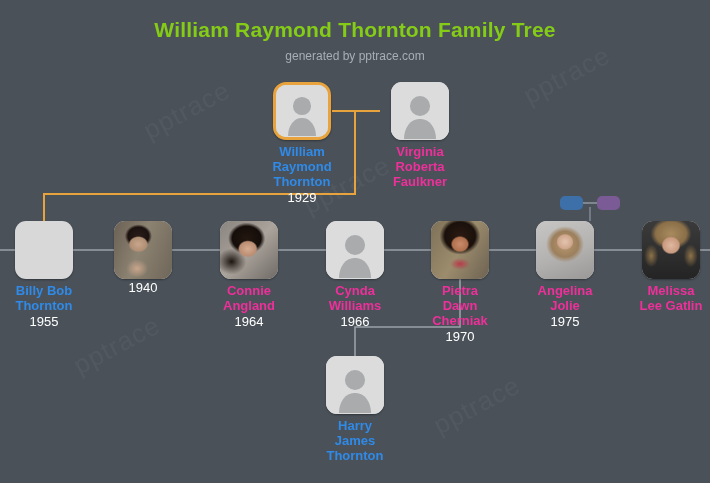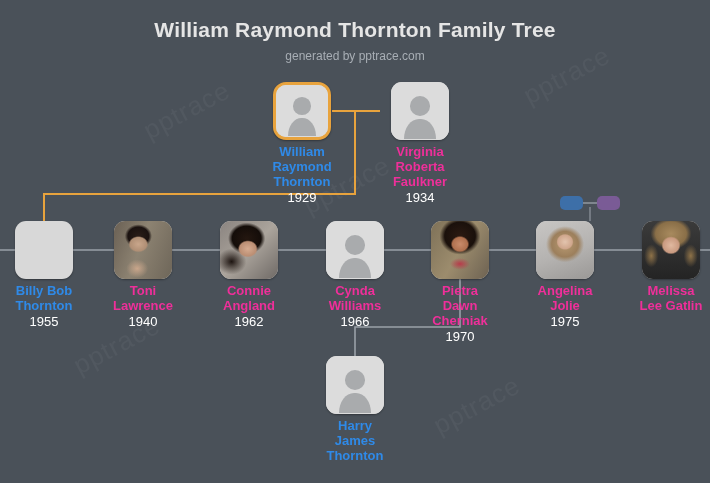--- a/index.html
+++ b/index.html
@@ -39,21 +39,21 @@
     left: 0; top: 0;
     width: 710px;
     text-align: center;
     z-index: 5;
   }
   #page-title {
     margin: 0;
     padding-top: 18px;
     font-size: 21px;
     font-weight: bold;
-    color: #e5e5e5;
+    color: #84cc16;
     letter-spacing: 0.2px;
   }
   #page-subtitle {
     margin: 0;
     padding-top: 7px;
     font-size: 12px;
     color: #a8aeb5;
   }
 
   
@@ -204,21 +204,20 @@
 <div class="node female" style="left:366px; top:82px;">
   <div class="node-photo-wrap">
     <div class="node-photo avatar-ph">
       <div class="ph-head"></div>
         <div class="ph-body"></div>
     </div>
   </div>
   <div class="node-name">Virginia
 Roberta
 Faulkner</div>
-  <div class="node-year">1934</div>
 </div>
 
 <div class="node male" style="left:-10px; top:221px;">
   <div class="node-photo-wrap">
     <div class="node-photo" style="background:
            radial-gradient(ellipse 26% 20% at 50% 26%, #c9b49c 0%, #b49b81 60%, rgba(0,0,0,0) 72%),
            radial-gradient(ellipse 34% 30% at 50% 52%, #c2a98f 0%, #9c8representative 0%, rgba(0,0,0,0) 75%),
            radial-gradient(ellipse 40% 22% at 50% 18%, #cfcfcf 0%, #9b9b9b 55%, rgba(0,0,0,0) 75%),
            radial-gradient(ellipse 30% 14% at 50% 76%, #d8d8d8 0%, rgba(0,0,0,0) 70%),
            linear-gradient(#0d0d0d, #050505);"></div>
@@ -229,36 +228,34 @@
 </div>
 
 <div class="node female" style="left:89px; top:221px;">
   <div class="node-photo-wrap">
     <div class="node-photo" style="background:
            radial-gradient(ellipse 22% 18% at 42% 40%, #c9a68b 0%, #b08f75 65%, rgba(0,0,0,0) 78%),
            radial-gradient(ellipse 30% 26% at 42% 26%, #2a1d18 0%, #1b1210 60%, rgba(0,0,0,0) 78%),
            radial-gradient(ellipse 26% 22% at 40% 82%, #c9a68b 0%, rgba(0,0,0,0) 72%),
            linear-gradient(110deg, #6a6054 0%, #8d8372 45%, #6e6659 100%);"></div>
   </div>
-  <div class="node-name">Toni
-Lawrence</div>
   <div class="node-year">1940</div>
 </div>
 
 <div class="node female" style="left:195px; top:221px;">
   <div class="node-photo-wrap">
     <div class="node-photo" style="background:
            radial-gradient(ellipse 22% 19% at 48% 48%, #d6ab90 0%, #bb8e73 65%, rgba(0,0,0,0) 78%),
            radial-gradient(ellipse 40% 34% at 46% 30%, #241710 0%, #140d09 62%, rgba(0,0,0,0) 80%),
            radial-gradient(ellipse 34% 30% at 20% 70%, #1d1410 0%, rgba(0,0,0,0) 75%),
            linear-gradient(135deg, #8a8480 0%, #aba49c 50%, #6f6a66 100%);"></div>
   </div>
   <div class="node-name">Connie
 Angland</div>
-  <div class="node-year">1962</div>
+  <div class="node-year">1964</div>
 </div>
 
 <div class="node female" style="left:301px; top:221px;">
   <div class="node-photo-wrap">
     <div class="node-photo avatar-ph">
       <div class="ph-head"></div>
         <div class="ph-body"></div>
     </div>
   </div>
   <div class="node-name">Cynda

